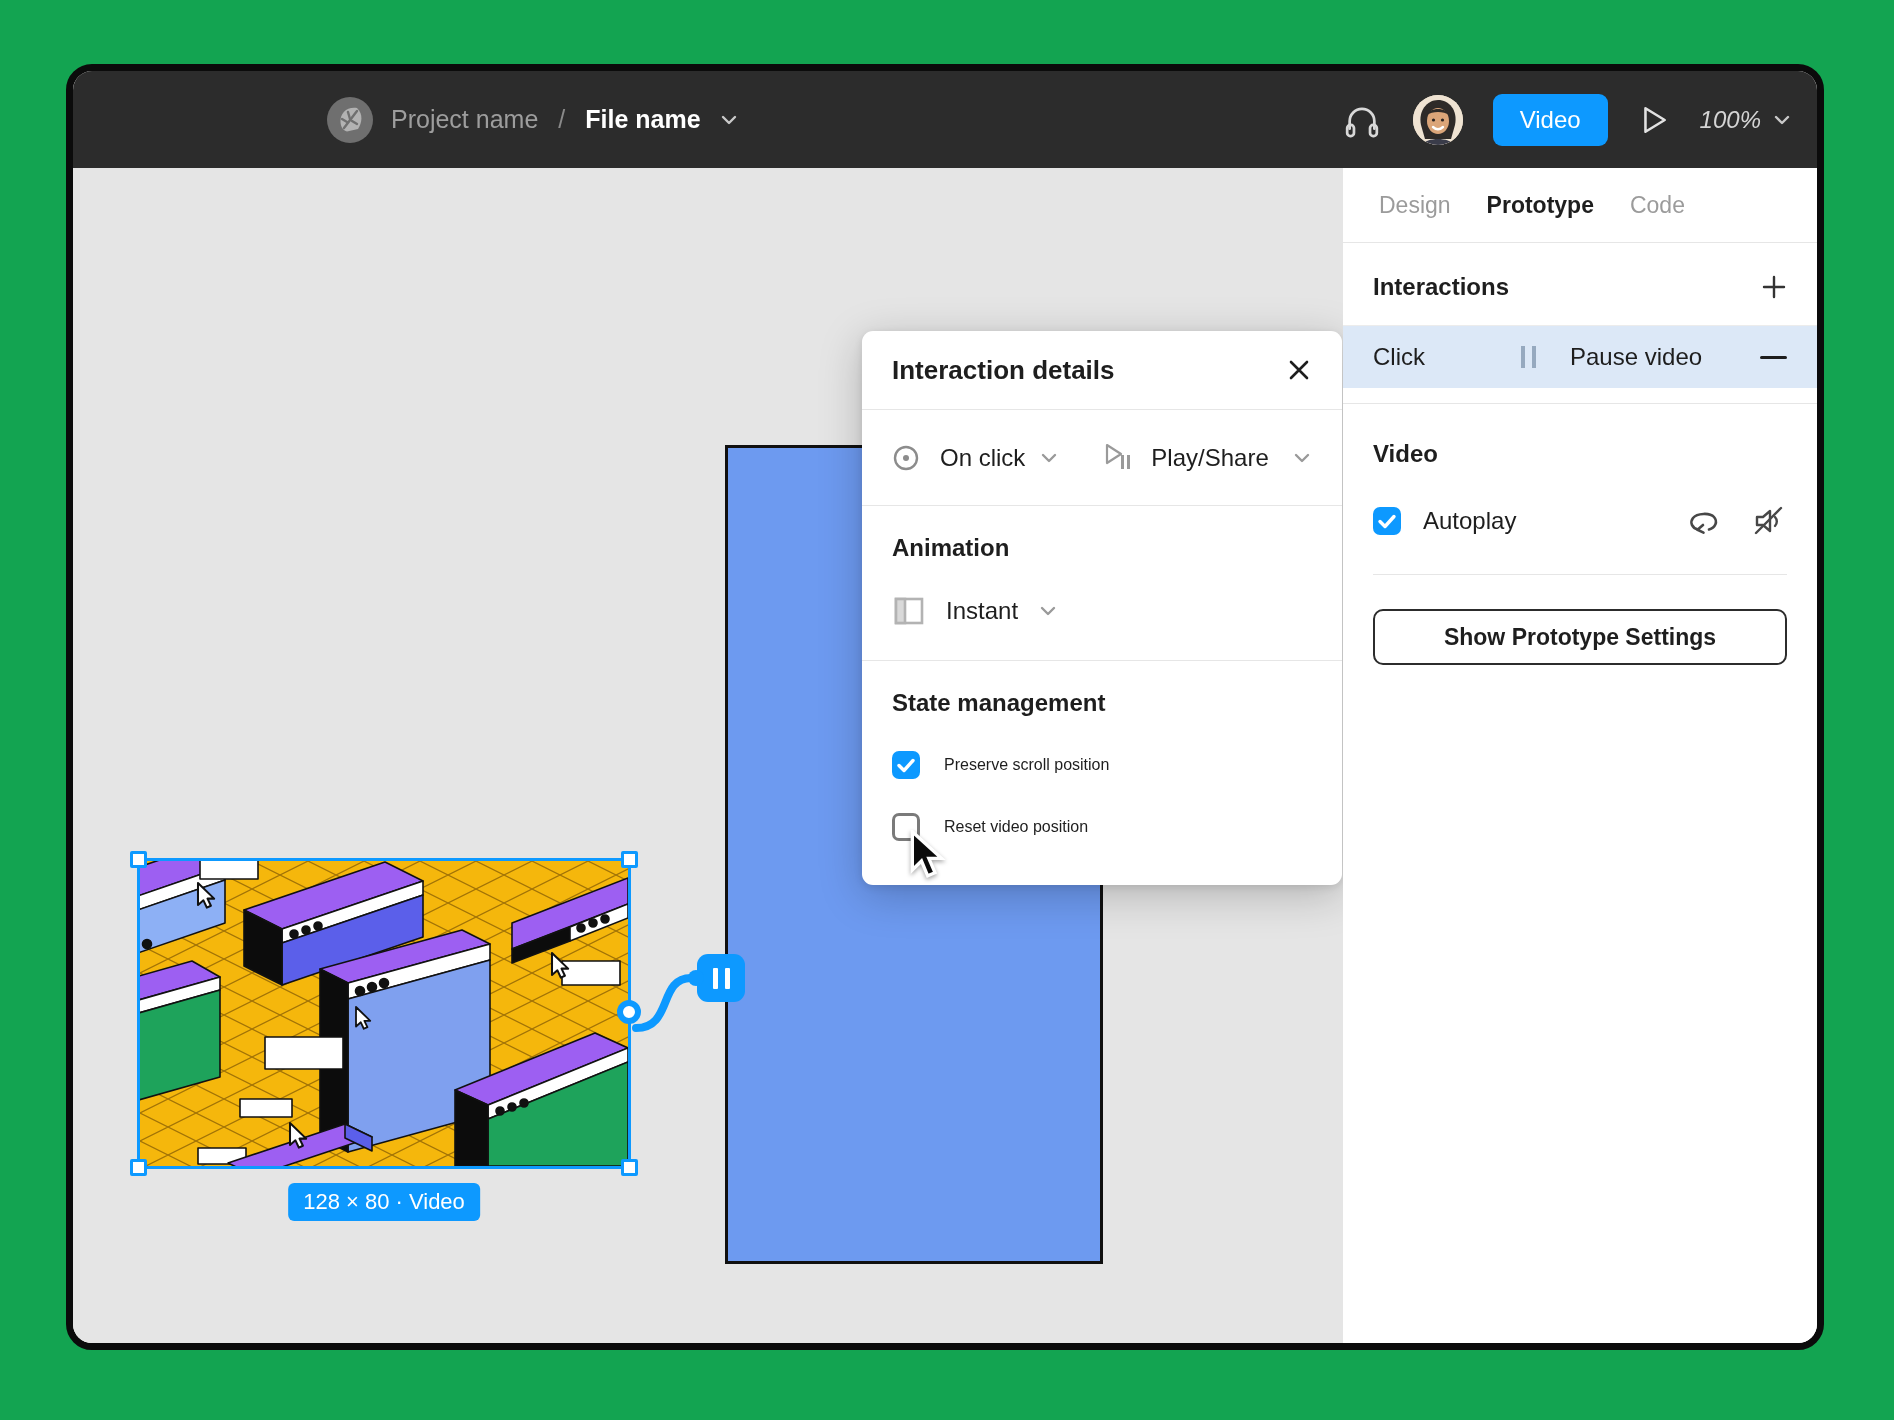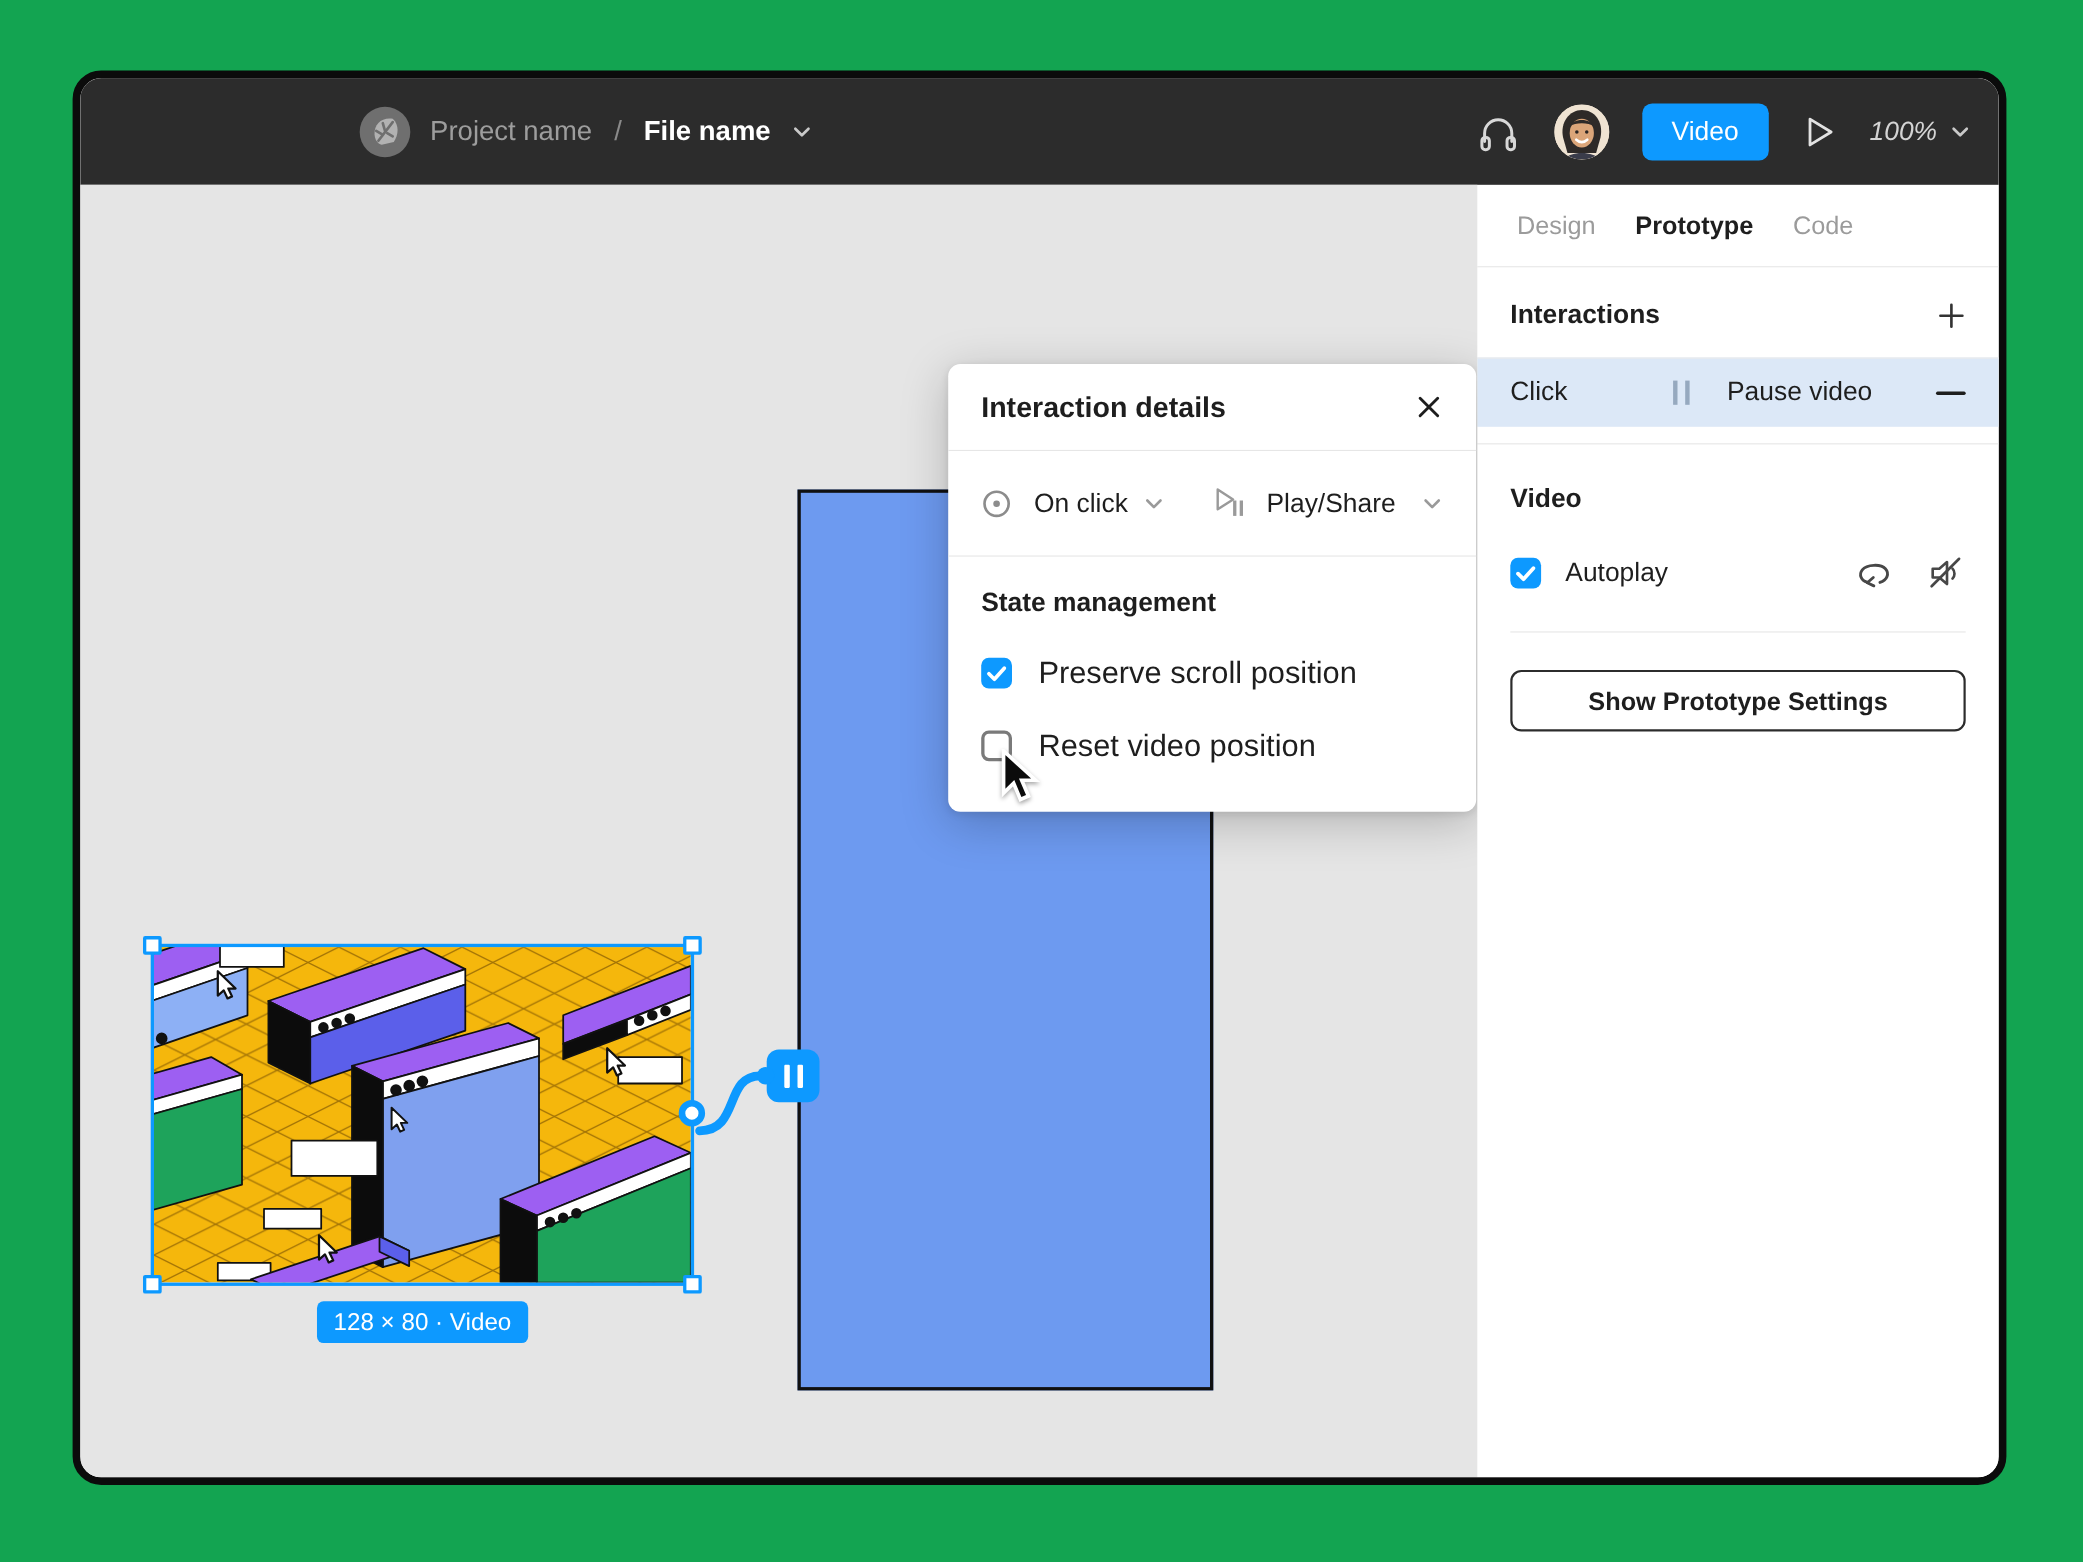--- a/index.html
+++ b/index.html
@@ -78,21 +78,21 @@
   .modal-title { font-size:26px; font-weight:600; }
   .close-x { cursor:pointer; display:flex; }
   .trigger-row { height:97px; display:flex; align-items:center; padding:0 30px; border-top:1px solid #e6e6e6; border-bottom:1px solid #e6e6e6; }
   .trigger-row .txt { font-size:24px; }
   .mchev { display:flex; }
   .anim-section { padding:28px 30px 32px 30px; border-bottom:1px solid #e6e6e6; }
   .sec-title { font-size:24px; font-weight:700; }
   .anim-row { display:flex; align-items:center; gap:20px; margin-top:32px; }
   .state-section { padding:28px 30px 44px 30px; position:relative; }
   .chk-row { display:flex; align-items:center; margin-top:34px; position:relative; }
-  .chk-row .lbl { font-size:28px; margin-left:24px; }
+  .chk-row .lbl { font-size:16px; margin-left:24px; }
   .cursor-arrow { position:absolute; left:14px; top:14px; pointer-events:none; filter:drop-shadow(0 2px 2px rgba(0,0,0,.35)); }
 </style>
 </head>
 <body>
 
 <div class="window">
 
   <div class="topbar">
     <div class="crumbs">
       <span class="logo-circle">
@@ -262,20 +262,33 @@
               <rect x="28" y="14" width="3" height="14" fill="#9a9a9a"></rect>
           </svg>
           <span class="txt">Play/Share</span>
           <span class="mchev" style="margin-left:auto">
             <svg width="20" height="14" viewBox="0 0 20 14">
                 <polyline points="4,4 10,10 16,4" fill="none" stroke="#9a9a9a" stroke-width="2.4" stroke-linecap="round" stroke-linejoin="round"></polyline>
               </svg>
           </span>
         </div>
 
+        <div class="anim-section">
+          <div class="sec-title">Animation</div>
+          <div class="anim-row">
+            <svg width="34" height="34" viewBox="0 0 34 34">
+              <rect x="4" y="5" width="26" height="24" fill="none" stroke="#b3b3b3" stroke-width="2.6"></rect>
+              <rect x="4" y="5" width="9" height="24" fill="#d9d9d9" stroke="#b3b3b3" stroke-width="2.6"></rect>
+            </svg>
+            <span class="txt" style="font-size:24px">Instant</span>
+            <svg width="20" height="14" viewBox="0 0 20 14">
+              <polyline points="4,4 10,10 16,4" fill="none" stroke="#9a9a9a" stroke-width="2.4" stroke-linecap="round" stroke-linejoin="round"></polyline>
+            </svg>
+          </div>
+        </div>
 
         <div class="state-section">
           <div class="sec-title">State management</div>
 
           <div class="chk-row">
             <span class="checkbox checked">
               <svg width="28" height="28" viewBox="0 0 28 28">
                 <polyline points="7,14.5 12,19.5 21,9.5" fill="none" stroke="#fff" stroke-width="3.4" stroke-linecap="round" stroke-linejoin="round"></polyline>
               </svg>
             </span>

